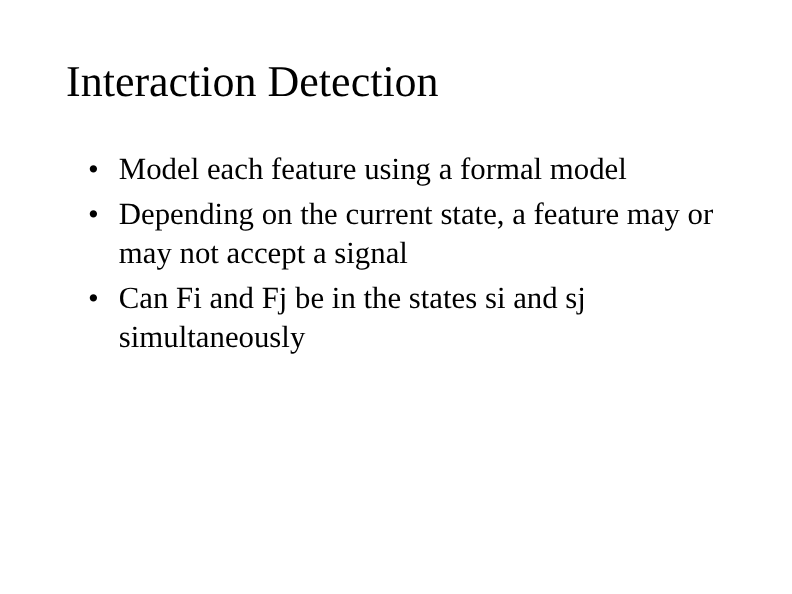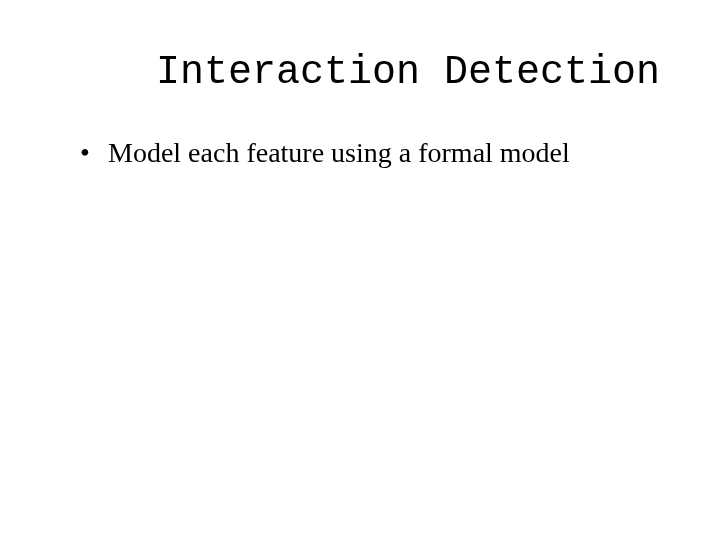--- a/index.html
+++ b/index.html
@@ -11,25 +11,24 @@
     font-family: "Times New Roman", Times, serif;
     color: #000000;
   }
   .slide {
     width: 720px;
     height: 540px;
     box-sizing: border-box;
     padding: 40px 60px 40px 60px;
   }
   .title {
-    text-align: right;
+    text-align: left;
     font-size: 40px;
     font-weight: normal;
     margin: 10px 0 40px 0;
-    font-family: Liberation Mono, monospace;
   }
   ul.bullets {
     list-style: none;
     padding: 0;
     margin: 0 0 0 20px;
     font-size: 28px;
     line-height: 1.25;
     font-family: Liberation Serif, serif;
   }
   ul.bullets li {
@@ -45,14 +44,16 @@
     font-size: 28px;
   }
 </style>
 </head>
 <body>
 
 <div class="slide">
   <h1 class="title">Interaction Detection</h1>
   <ul class="bullets">
     <li>Model each feature using a formal model</li>
+    <li>Depending on the current state, a feature may or may not accept a signal</li>
+    <li>Can Fi and Fj be in the states si and sj simultaneously</li>
   </ul>
 </div>
 
 </body></html>

